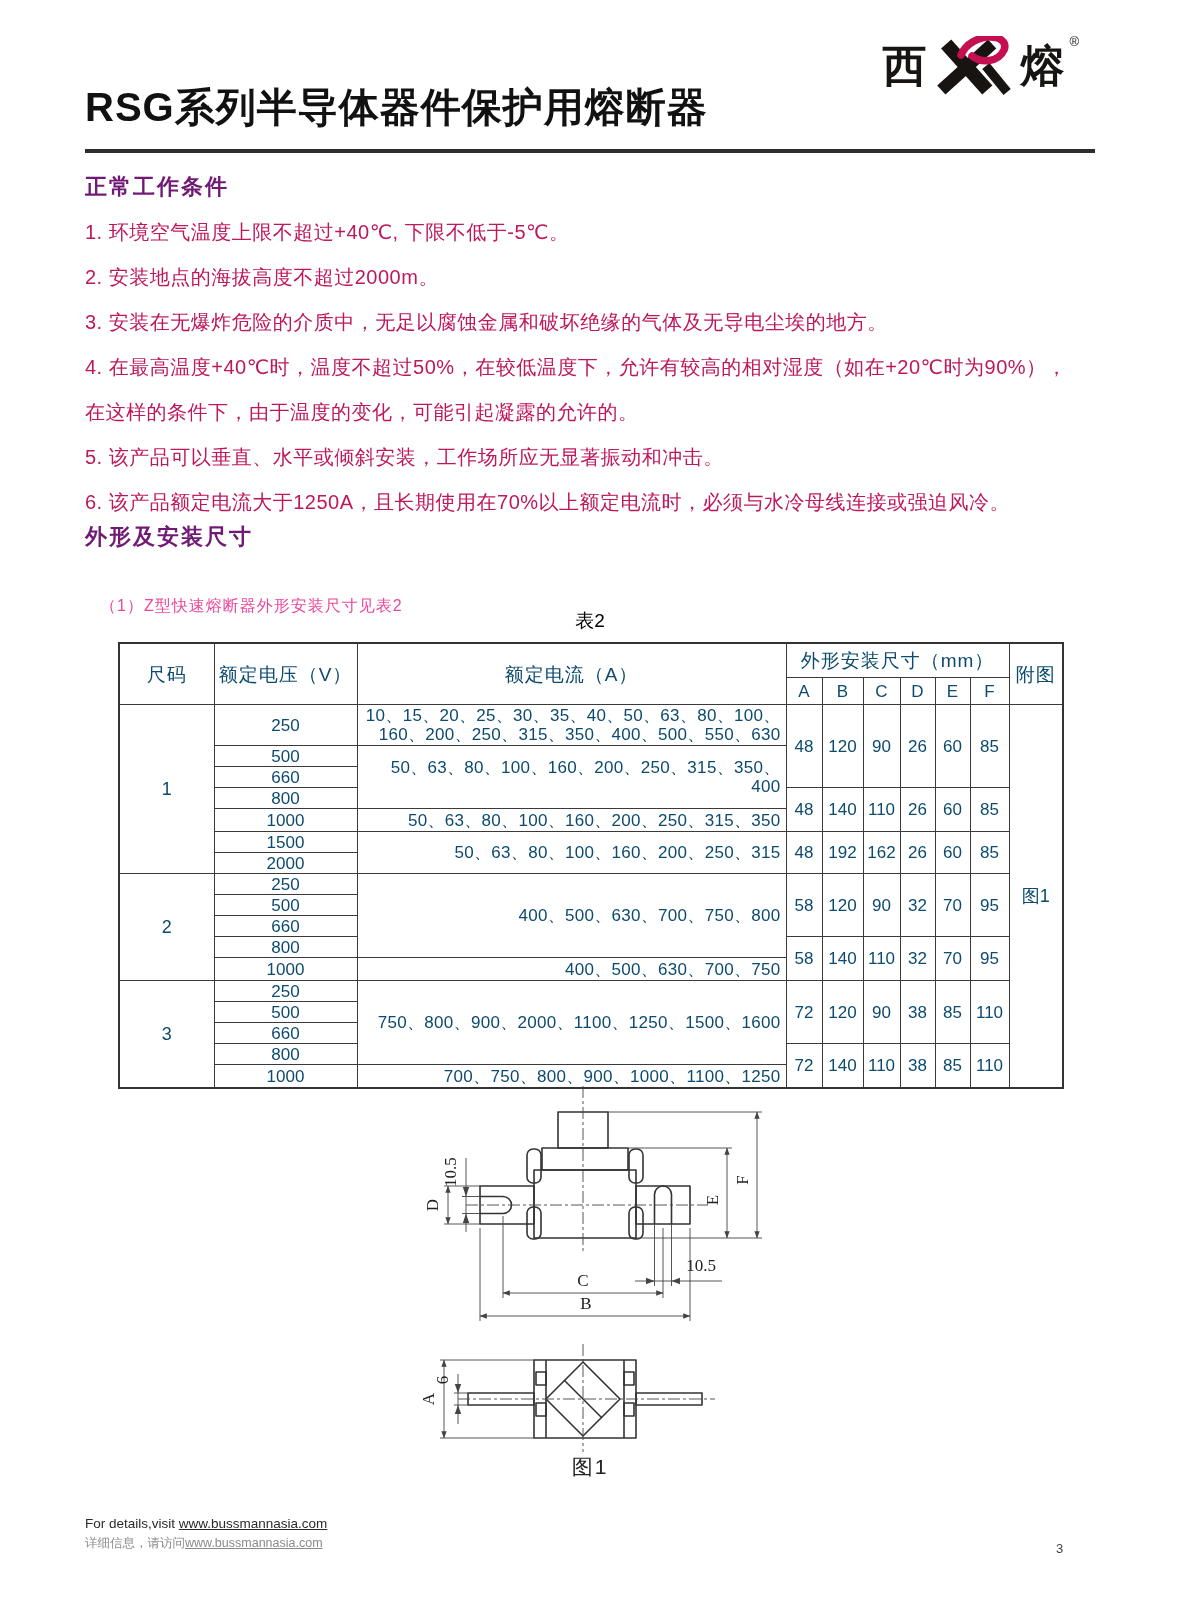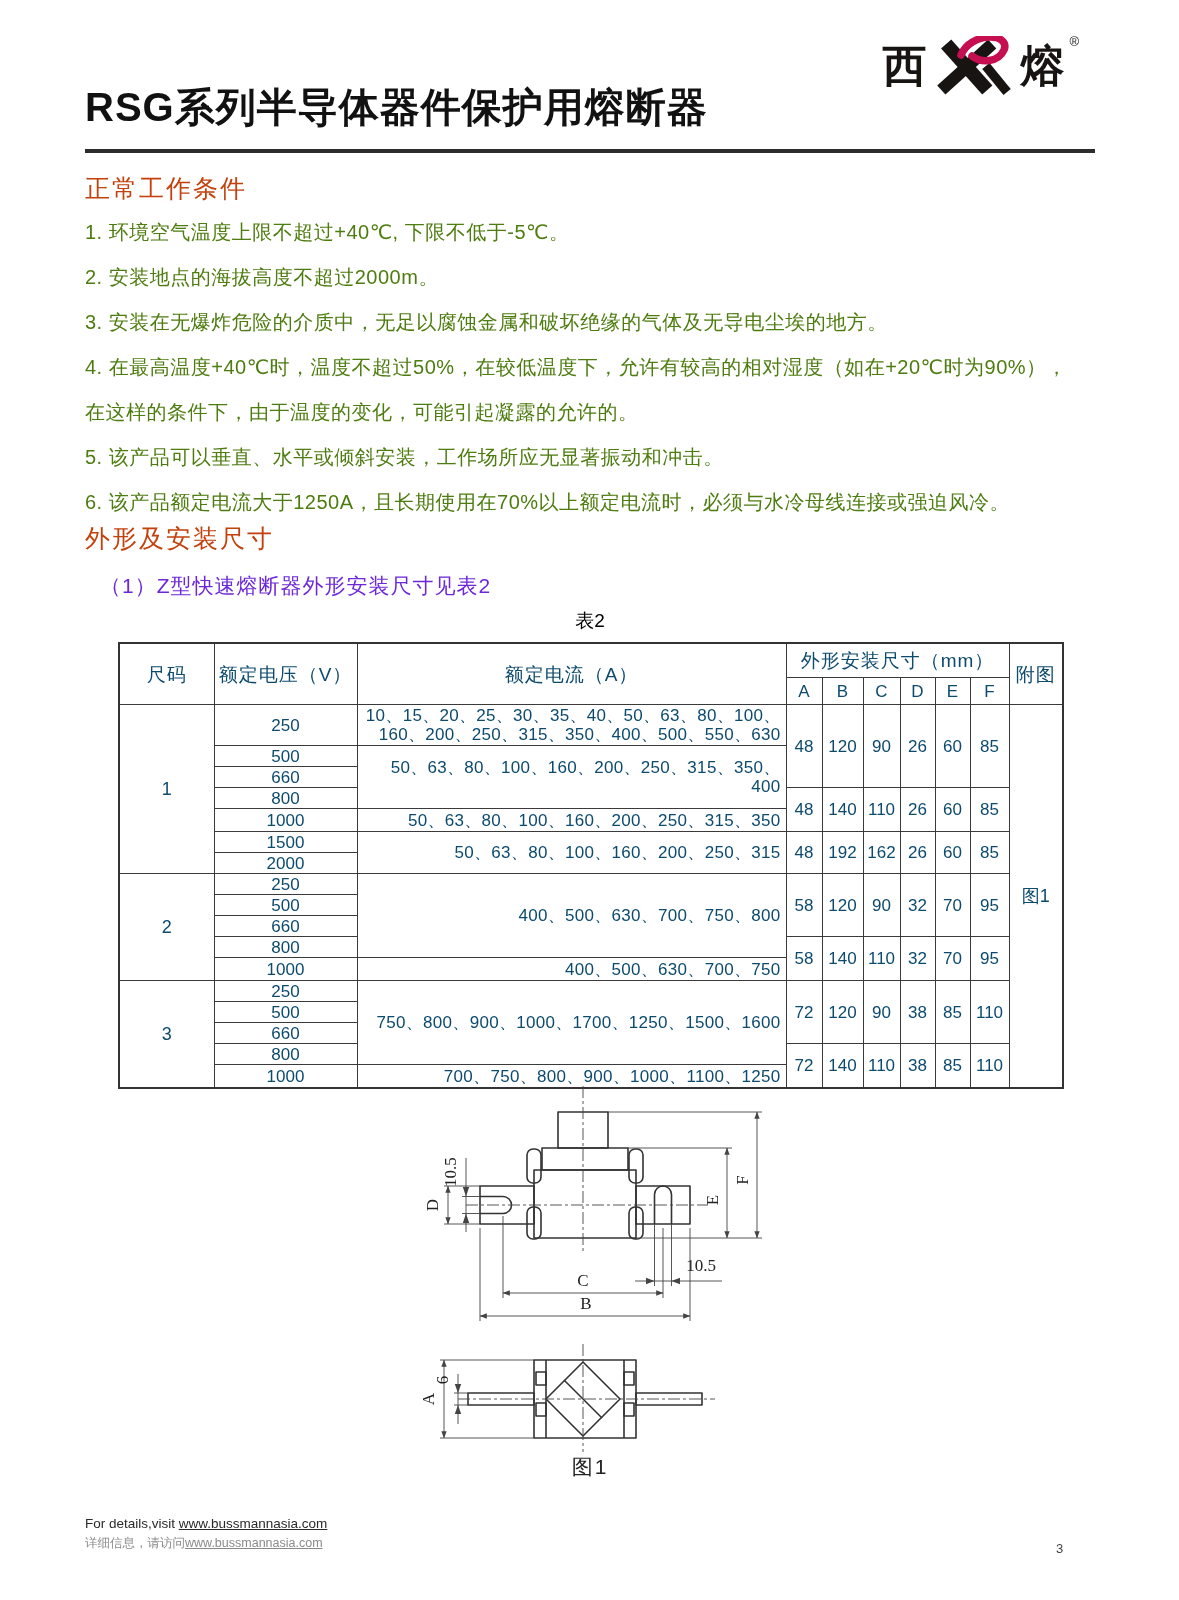--- a/index.html
+++ b/index.html
@@ -9,24 +9,24 @@
     font-family:"Liberation Sans","DejaVu Sans",sans-serif; color:#1c1c1c;
   }
   .abs{position:absolute;}
   
   .logo{top:36px; right:100px; display:flex; align-items:center; gap:5px;}
   .logo .zi{font-size:44px; font-weight:900; color:#171412; letter-spacing:0;}
   .logo sup{font-size:13px; color:#171412; align-self:flex-start; margin-top:-2px;}
   .doc-title{left:85px; top:80px; font-size:40px; font-weight:bold; color:#111;
     letter-spacing:1px; white-space:nowrap;}
   .rule{left:85px; top:149px; width:1010px; height:4px; background:#2d2d2d;}
-  .h2{left:85px; font-size:25px; font-weight:400; color:#c2410c; letter-spacing:2px;}
+  .h2{left:85px; font-size:22px; font-weight:700; color:#701a75; letter-spacing:2px;}
   .cond-items{left:85px; top:210px; width:1010px;}
-  .cond-items p{margin:0; font-size:20px; line-height:45px; color:#4d7c0f; letter-spacing:0.5px;}
-  .note{left:100px; top:572px; font-size:21px; color:#6d28d9; letter-spacing:1px;}
+  .cond-items p{margin:0; font-size:20px; line-height:45px; color:#be185d; letter-spacing:0.5px;}
+  .note{left:100px; top:596px; font-size:16px; color:#ec4899; letter-spacing:1px;}
   .tbl-caption{left:118px; top:608px; width:944px; text-align:center; font-size:19px; color:#000000;}
   
   .spec{left:118px; top:642px;}
   table.spec-table{border-collapse:collapse; table-layout:fixed; width:944px;
     border:2px solid #333; font-size:17px; color:#0c4a6e;}
   .spec-table th,.spec-table td{border:1px solid #3a3a3a; text-align:center;
     padding:0; line-height:19px; font-weight:normal; overflow:hidden;}
   .spec-table thead tr.hr1 th{height:33px; font-size:19px; letter-spacing:1px;}
   .spec-table thead tr.hr2 th{height:26px; font-size:17px;}
   .spec-table tbody td{height:20px;}
@@ -188,21 +188,21 @@
             <td rowspan="2">70</td>
             <td rowspan="2">95</td>
           </tr>
           <tr>
             <td>1000</td>
             <td class="cur">400、500、630、700、750</td>
           </tr>
           <tr>
             <td rowspan="5" class="big">3</td>
             <td>250</td>
-            <td rowspan="4" class="cur">750、800、900、1000、1700、1250、1500、1600</td>
+            <td rowspan="4" class="cur">750、800、900、2000、1100、1250、1500、1600</td>
             <td rowspan="3">72</td>
             <td rowspan="3">120</td>
             <td rowspan="3">90</td>
             <td rowspan="3">38</td>
             <td rowspan="3">85</td>
             <td rowspan="3">110</td>
           </tr>
           <tr>
             <td>500</td>
           </tr>

